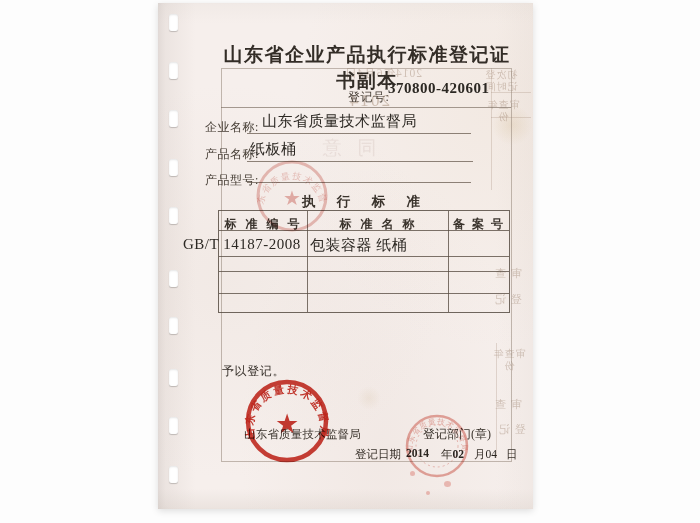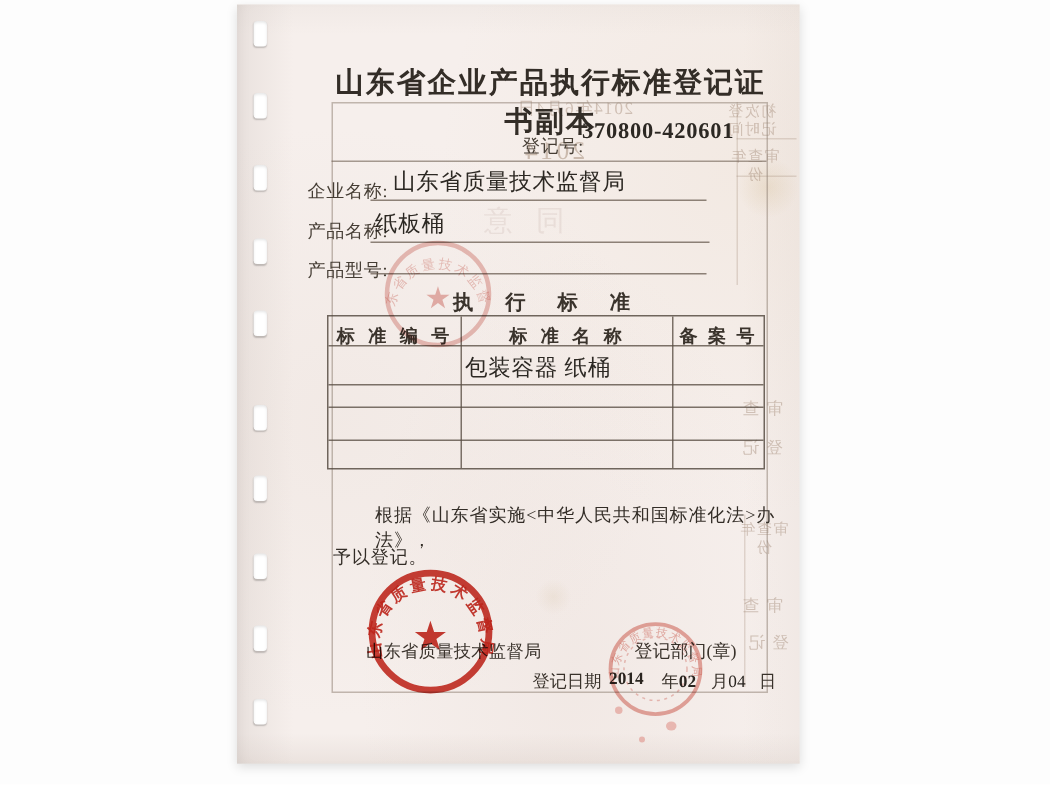--- a/index.html
+++ b/index.html
@@ -102,23 +102,23 @@
       <div class="t-h" style="top:45px;"></div>
       <div class="t-h" style="top:60px;"></div>
       <div class="t-h" style="top:82px;"></div>
       <div class="t-v" style="left:88px;"></div>
       <div class="t-v" style="left:229px;"></div>
       <div class="th-cell" style="left:0;width:89px;">标 准 编 号</div>
       <div class="th-cell" style="left:89px;width:141px;">标 准 名 称</div>
       <div class="th-cell" style="left:230px;width:60px;letter-spacing:2px;">备 案 号</div>
     </div>
 
+    <div class="abs value" style="left:25px;top:233px;">GB/T 14187-2008</div>
     <div class="abs value" style="left:152px;top:233px;">包装容器 纸桶</div>
 
-    <div class="abs stmt" style="left:92px;top:332px;">根据《山东省实施&lt;中华人民共和国标准化法&gt;办法》，</div>
     <div class="abs stmt" style="left:64px;top:360px;">予以登记。</div>
 
     <div class="abs foot" style="left:86px;top:424px;width:120px;letter-spacing:0.2px;">山东省质量技术监督局</div>
     <div class="abs foot" style="left:265px;top:423px;font-size:12px;">登记部门(章)</div>
 
     <div class="abs foot" style="left:197px;top:444px;">登记日期</div>
     <div class="abs foot" style="left:248px;top:444px;font-weight:600;color:#2a2520;">2014</div>
     <div class="abs foot" style="left:283px;top:444px;"><span>年</span><span style="font-weight:600;color:#2a2520;">02</span></div>
     <div class="abs foot" style="left:316px;top:444px;"><span>月</span><span style="font-weight:400;color:#2a2520;">04</span></div>
     <div class="abs foot" style="left:348px;top:444px;">日</div>

